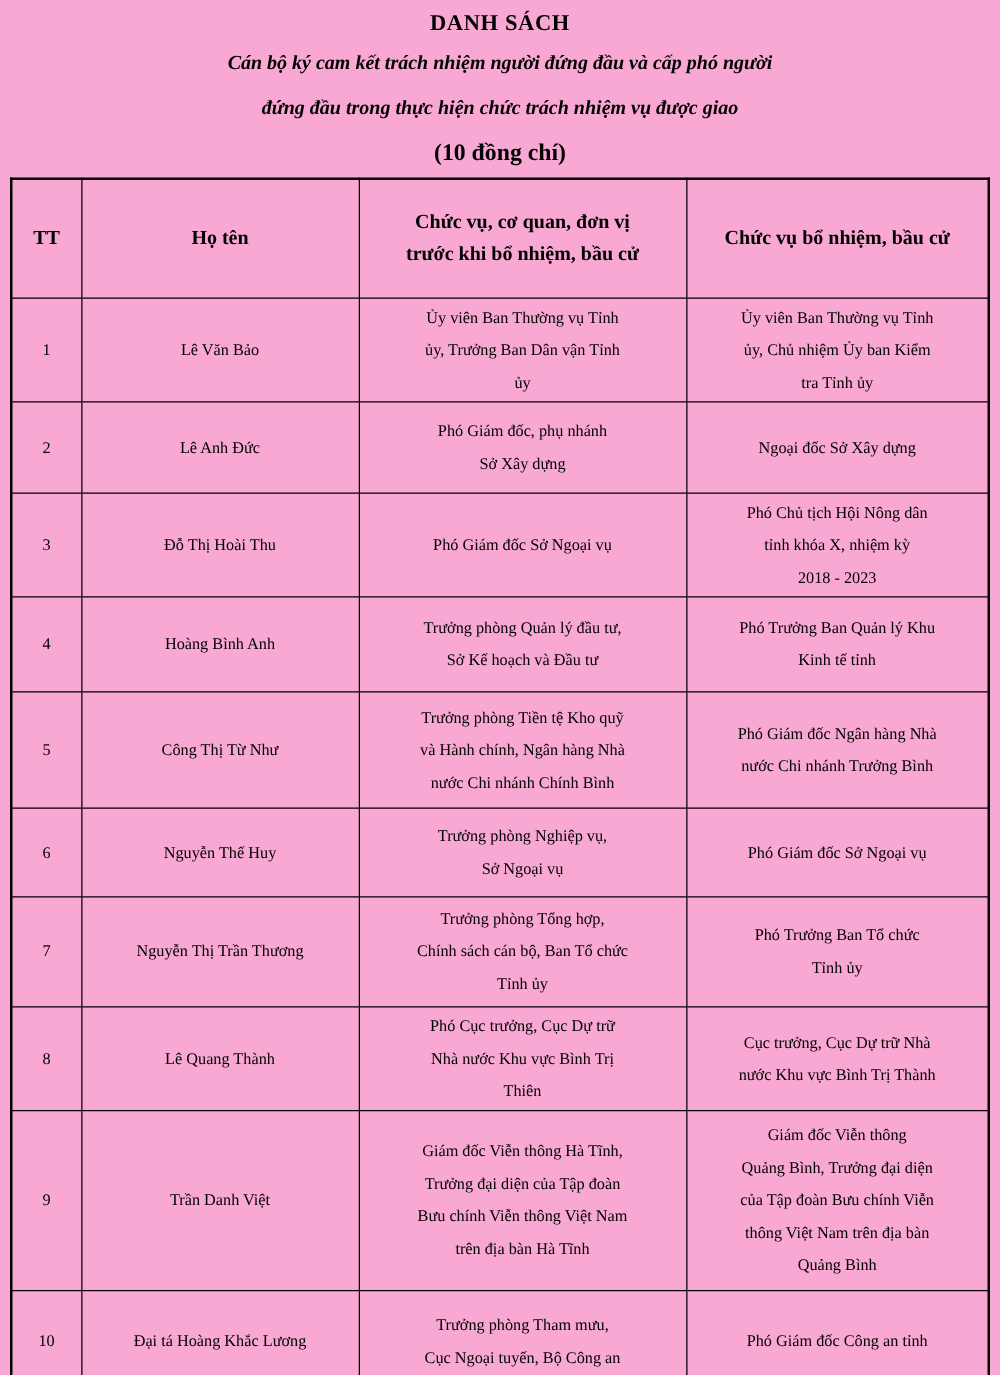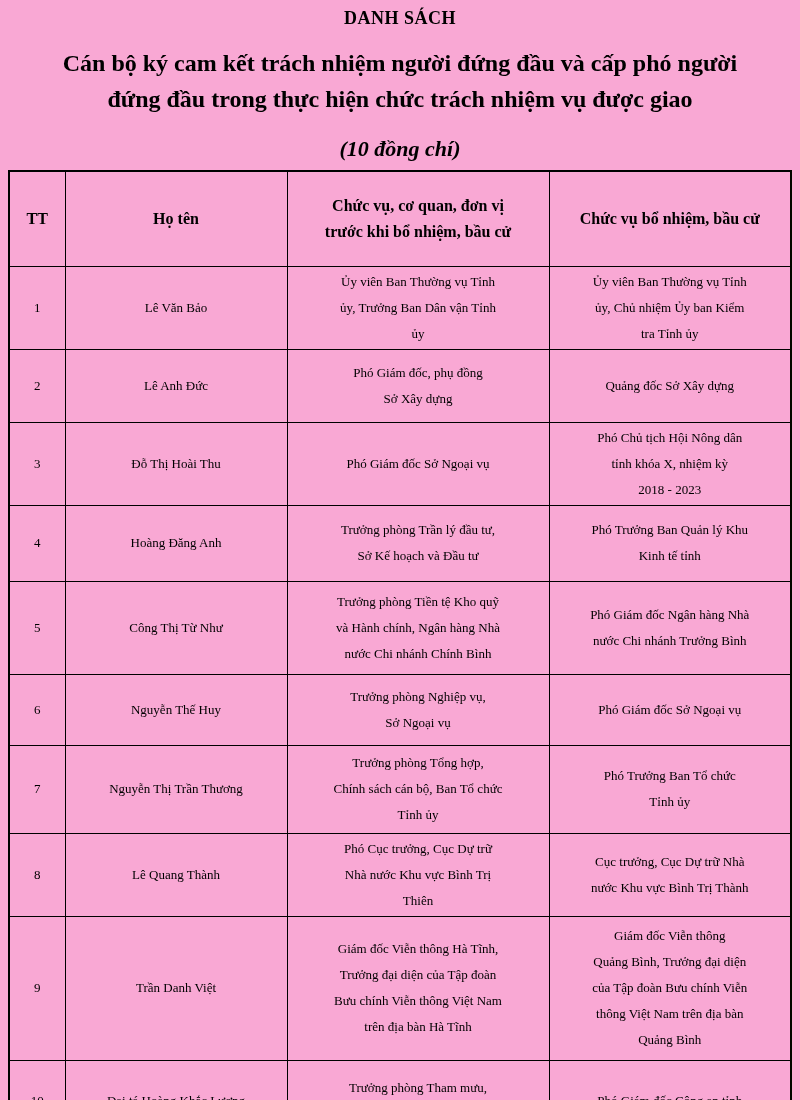--- a/index.html
+++ b/index.html
@@ -18,32 +18,32 @@
   }
   .doc-title {
     margin: 8px 0 4px 0;
     text-align: center;
     font-size: 18px;
     font-weight: bold;
     letter-spacing: 0.5px;
   }
   .doc-subtitle {
     text-align: center;
-    font-size: 24px;
+    font-size: 16px;
     font-weight: bold;
     line-height: 36px;
     white-space: pre-line;
-    margin: 16px;
+    margin: 4px;
+    font-style: italic;
   }
   .doc-note {
     text-align: center;
-    font-size: 22px;
+    font-size: 19px;
     font-weight: bold;
-    font-style: italic;
-    margin: 19px 0 8px 0;
+    margin: 7px 0 8px 0;
   }
   table.officials {
     border-collapse: collapse;
     table-layout: fixed;
     width: 782px;
     margin-left: 8px;
     border: 2px solid #000;
   }
   table.officials th,
   table.officials td {
@@ -99,36 +99,36 @@
         <td>Ủy viên Ban Thường vụ Tỉnh
 ủy, Trưởng Ban Dân vận Tỉnh
 ủy</td>
         <td>Ủy viên Ban Thường vụ Tỉnh
 ủy, Chủ nhiệm Ủy ban Kiểm
 tra Tỉnh ủy</td>
       </tr>
       <tr style="height:73px">
         <td>2</td>
         <td class="cell-name">Lê Anh Đức</td>
-        <td>Phó Giám đốc, phụ đồng
+        <td>Phó Giám đốc, phụ nhánh
 Sở Xây dựng</td>
-        <td>Quảng đốc Sở Xây dựng</td>
+        <td>Ngoại đốc Sở Xây dựng</td>
       </tr>
       <tr style="height:82px">
         <td>3</td>
         <td class="cell-name">Đỗ Thị Hoài Thu</td>
         <td>Phó Giám đốc Sở Ngoại vụ</td>
         <td>Phó Chủ tịch Hội Nông dân
 tỉnh khóa X, nhiệm kỳ
 2018 - 2023</td>
       </tr>
       <tr style="height:76px">
         <td>4</td>
-        <td class="cell-name">Hoàng Đăng Anh</td>
-        <td>Trưởng phòng Trần lý đầu tư,
+        <td class="cell-name">Hoàng Bình Anh</td>
+        <td>Trưởng phòng Quản lý đầu tư,
 Sở Kế hoạch và Đầu tư</td>
         <td>Phó Trưởng Ban Quản lý Khu
 Kinh tế tỉnh</td>
       </tr>
       <tr style="height:93px">
         <td>5</td>
         <td class="cell-name">Công Thị Từ Như</td>
         <td>Trưởng phòng Tiền tệ Kho quỹ
 và Hành chính, Ngân hàng Nhà
 nước Chi nhánh Chính Bình</td>

